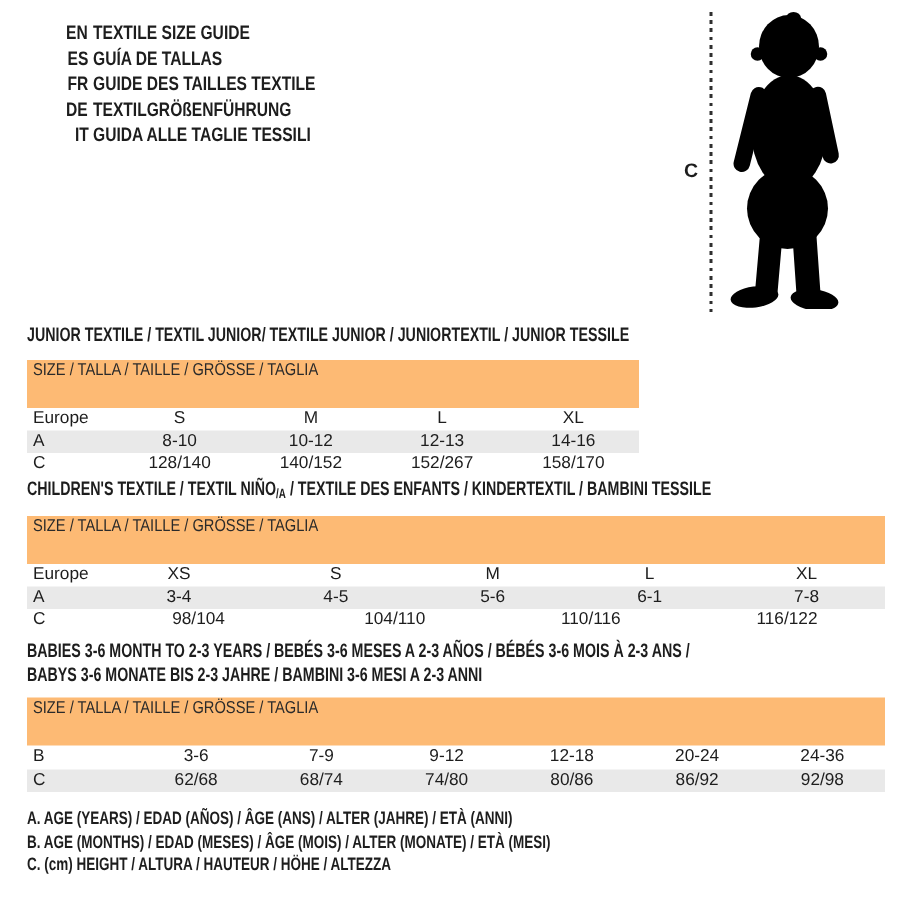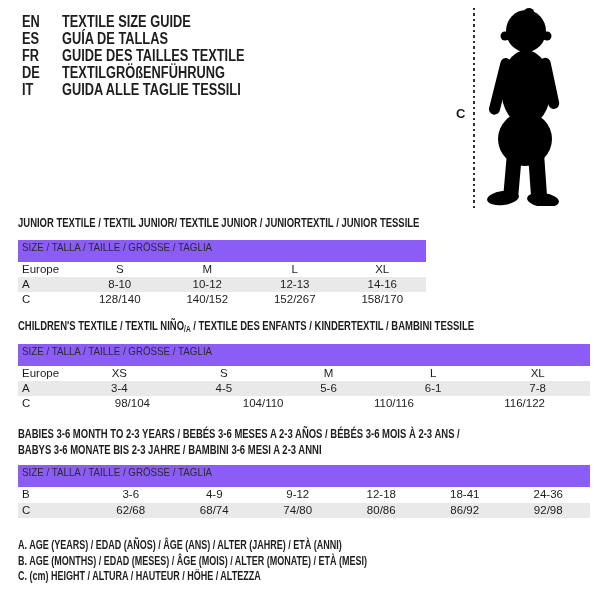--- a/index.html
+++ b/index.html
@@ -11,36 +11,36 @@
   .abs{position:absolute;}
   
   .cx{display:inline-block;white-space:nowrap;transform-origin:0 50%;}
   .cx73{transform:scaleX(.73);}
   .cx75{transform:scaleX(.75);}
   .cx80{transform:scaleX(.80);}
   .cx85{transform:scaleX(.85);}
 
   
   .langs{left:22px;top:13px;}
-  .lang-row{display:flex;height:17px;line-height:17px;font-size:16px;font-weight:bold;}
+  .lang-row{display:flex;height:17px;line-height:17px;font-size:13px;font-weight:bold;text-align:right;}
   .lang-code{width:40px;}
   
   .height-line{left:473px;top:8px;width:2px;height:200px;
     background:repeating-linear-gradient(to bottom,#2f2f2f 0 2.5px,transparent 2.5px 5.5px);}
   .height-label{left:456px;top:107px;font-size:13px;font-weight:bold;line-height:14px;}
   .baby{left:482px;top:8px;}
 
   
   .sec-h{left:18px;font-size:13px;line-height:13px;font-weight:bold;}
   .sec-h .line{height:16px;line-height:13px;}
   .subscript{font-size:9px;vertical-align:-2px;}
 
   
   .size-table{left:18px;}
-  .bar{background:#8b5cf6;height:22px;line-height:14px;font-size:11.5px;color:#2a2a2a;padding-left:4px;}
+  .bar{background:#fdba74;height:32px;line-height:14px;font-size:11.5px;color:#2a2a2a;padding-left:4px;}
   .trow{display:flex;height:15px;line-height:15px;font-size:11.5px;}
   .trow.shaded{background:#e9e9e9;}
   .trow .lbl{text-align:left;padding-left:4px;flex:none;}
   .trow .val{flex:1;text-align:center;}
   .t-junior{top:240px;width:408px;}
   .t-junior .lbl{width:54px;}
   .t-children{top:344px;width:572px;}
   .t-children .lbl{width:45px;}
   .t-babies{top:465px;width:572px;}
   .t-babies .trow{height:15.5px;line-height:15.5px;}
@@ -155,24 +155,24 @@
 
 <div class="abs sec-h" style="top:427px;">
   <div class="line"><span class="cx cx73">BABIES 3-6 MONTH TO 2-3 YEARS / BEBÉS 3-6 MESES A 2-3 AÑOS / BÉBÉS 3-6 MOIS À 2-3 ANS /</span></div>
   <div class="line"><span class="cx cx73">BABYS 3-6 MONATE BIS 2-3 JAHRE / BAMBINI 3-6 MESI A 2-3 ANNI</span></div>
 </div>
 <div class="abs size-table t-babies">
   <div class="bar"><span class="cx cx85">SIZE / TALLA / TAILLE / GRÖSSE / TAGLIA</span></div>
   <div class="trow">
     <div class="lbl">B</div>
     <div class="val">3-6</div>
-    <div class="val">4-9</div>
+    <div class="val">7-9</div>
     <div class="val">9-12</div>
     <div class="val">12-18</div>
-    <div class="val">18-41</div>
+    <div class="val">20-24</div>
     <div class="val">24-36</div>
   </div>
   <div class="trow shaded">
     <div class="lbl">C</div>
     <div class="val">62/68</div>
     <div class="val">68/74</div>
     <div class="val">74/80</div>
     <div class="val">80/86</div>
     <div class="val">86/92</div>
     <div class="val">92/98</div>

